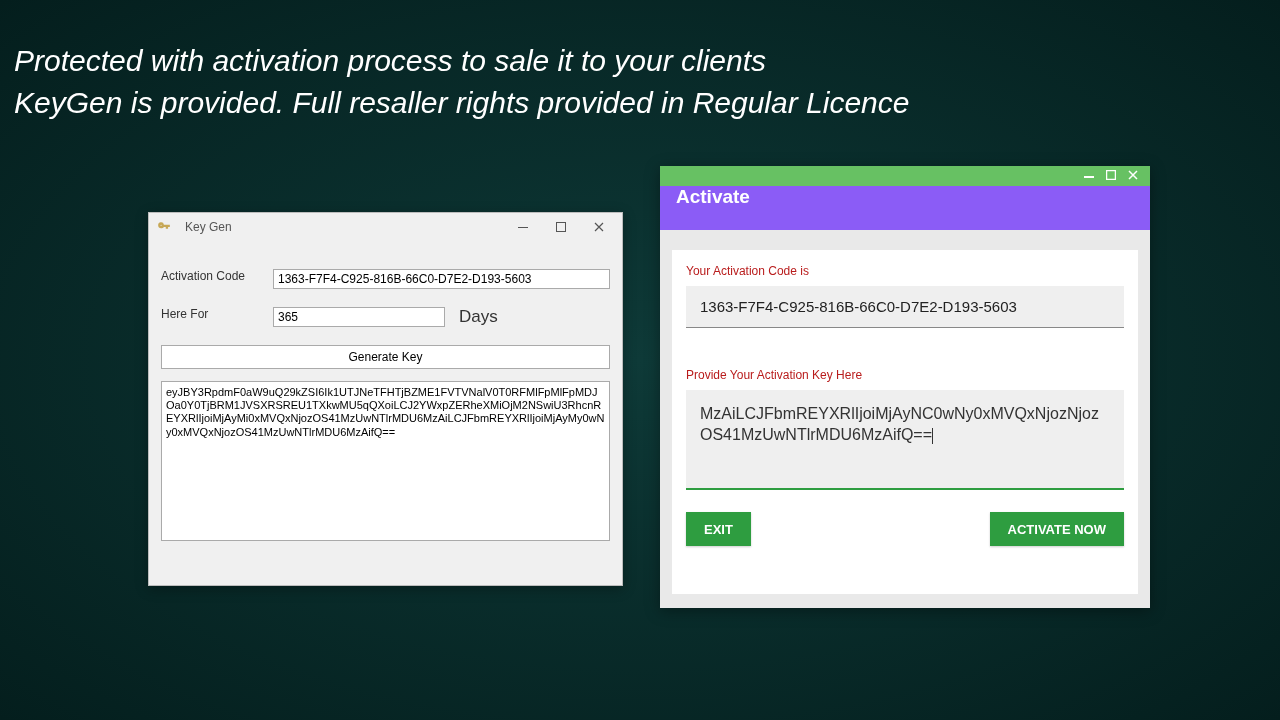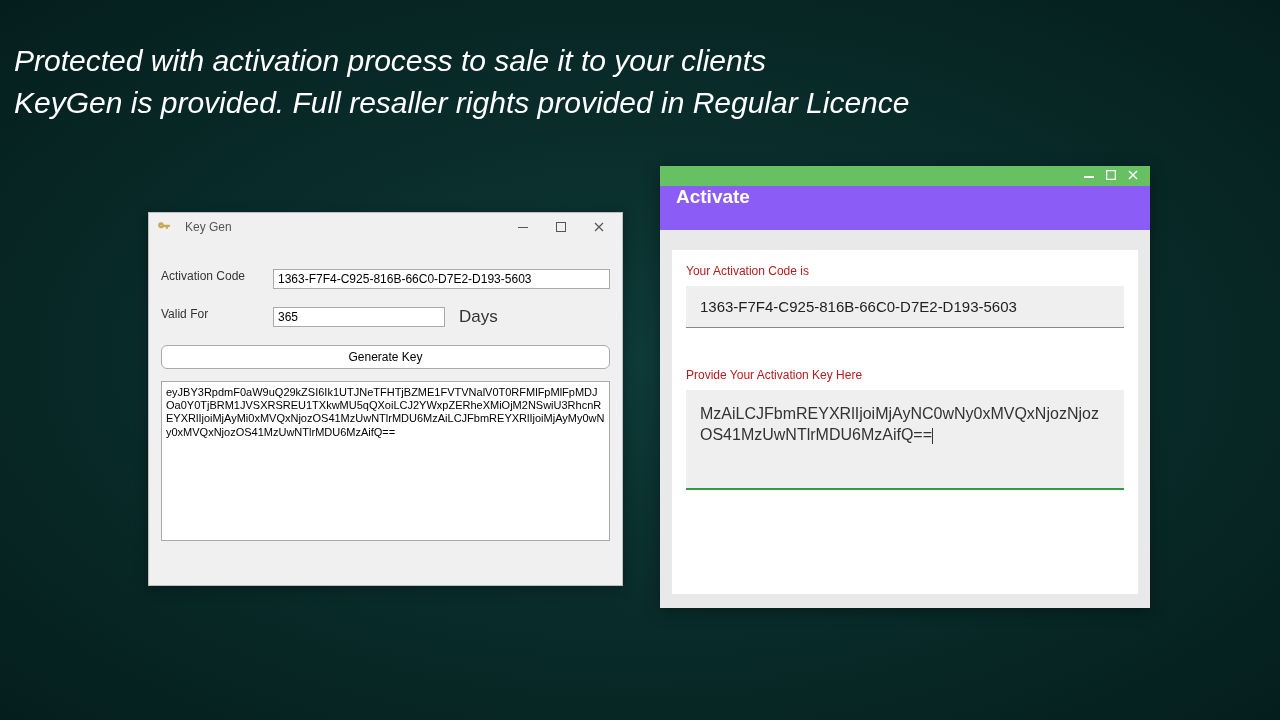--- a/index.html
+++ b/index.html
@@ -84,21 +84,21 @@
   .row .unit {
     margin-left: 14px;
     font-size: 17px;
     color: #333;
   }
   .generate-btn {
     width: 100%;
     height: 24px;
     background: #fff;
     border: 1px solid #aaa;
-    border-radius: 6px;
+    border-radius: 0;
     font-size: 12px;
     margin-bottom: 12px;
   }
   .output-area {
     width: 100%;
     height: 160px;
     border: 1px solid #aaa;
     background: #fff;
     font-family: Arial, sans-serif;
     font-size: 11px;
@@ -230,21 +230,21 @@
           <path d="M1 1 L9 9 M9 1 L1 9" stroke="#555" stroke-width="1.2"></path>
         </svg>
     </div>
   </div>
   <div class="keygen-body">
     <div class="row">
       <label>Activation Code</label>
       <input class="text-input" value="1363-F7F4-C925-816B-66C0-D7E2-D193-5603" style="">
     </div>
     <div class="row">
-      <label>Valid For</label>
+      <label>Here For</label>
       <input class="text-input short-input" value="365" style="">
       <span class="unit">Days</span>
     </div>
     <button class="generate-btn">Generate Key</button>
     <textarea class="output-area" readonly="" style="">eyJBY3RpdmF0aW9uQ29kZSI6Ik1UTJNeTFHTjBZME1FVTVNalV0T0RFMlFpMlFpMDJOa0Y0TjBRM1JVSXRSREU1TXkwMU5qQXoiLCJ2YWxpZERheXMiOjM2NSwiU3RhcnREYXRlIjoiMjAyMi0xMVQxNjozOS41MzUwNTlrMDU6MzAiLCJFbmREYXRlIjoiMjAyMy0wNy0xMVQxNjozOS41MzUwNTlrMDU6MzAifQ==</textarea>
   </div>
 </div>
 
 <div class="activate-window">
   <div class="activate-topbar">
@@ -269,14 +269,18 @@
   </div>
   <div class="activate-body">
     <div class="activate-field-label">Your Activation Code is</div>
     <div class="activation-code-box">1363-F7F4-C925-816B-66C0-D7E2-D193-5603</div>
 
     <div class="activate-field-label">Provide Your Activation Key Here</div>
     <div class="activation-key-box">
       <span>MzAiLCJFbmREYXRlIjoiMjAyNC0wNy0xMVQxNjozNjozOS41MzUwNTlrMDU6MzAifQ==</span><span class="cursor-bar"></span>
     </div>
 
+    <div class="activate-buttons">
+      <button class="btn">EXIT</button>
+      <button class="btn">ACTIVATE NOW</button>
+    </div>
   </div>
 </div>
 
 </body></html>

